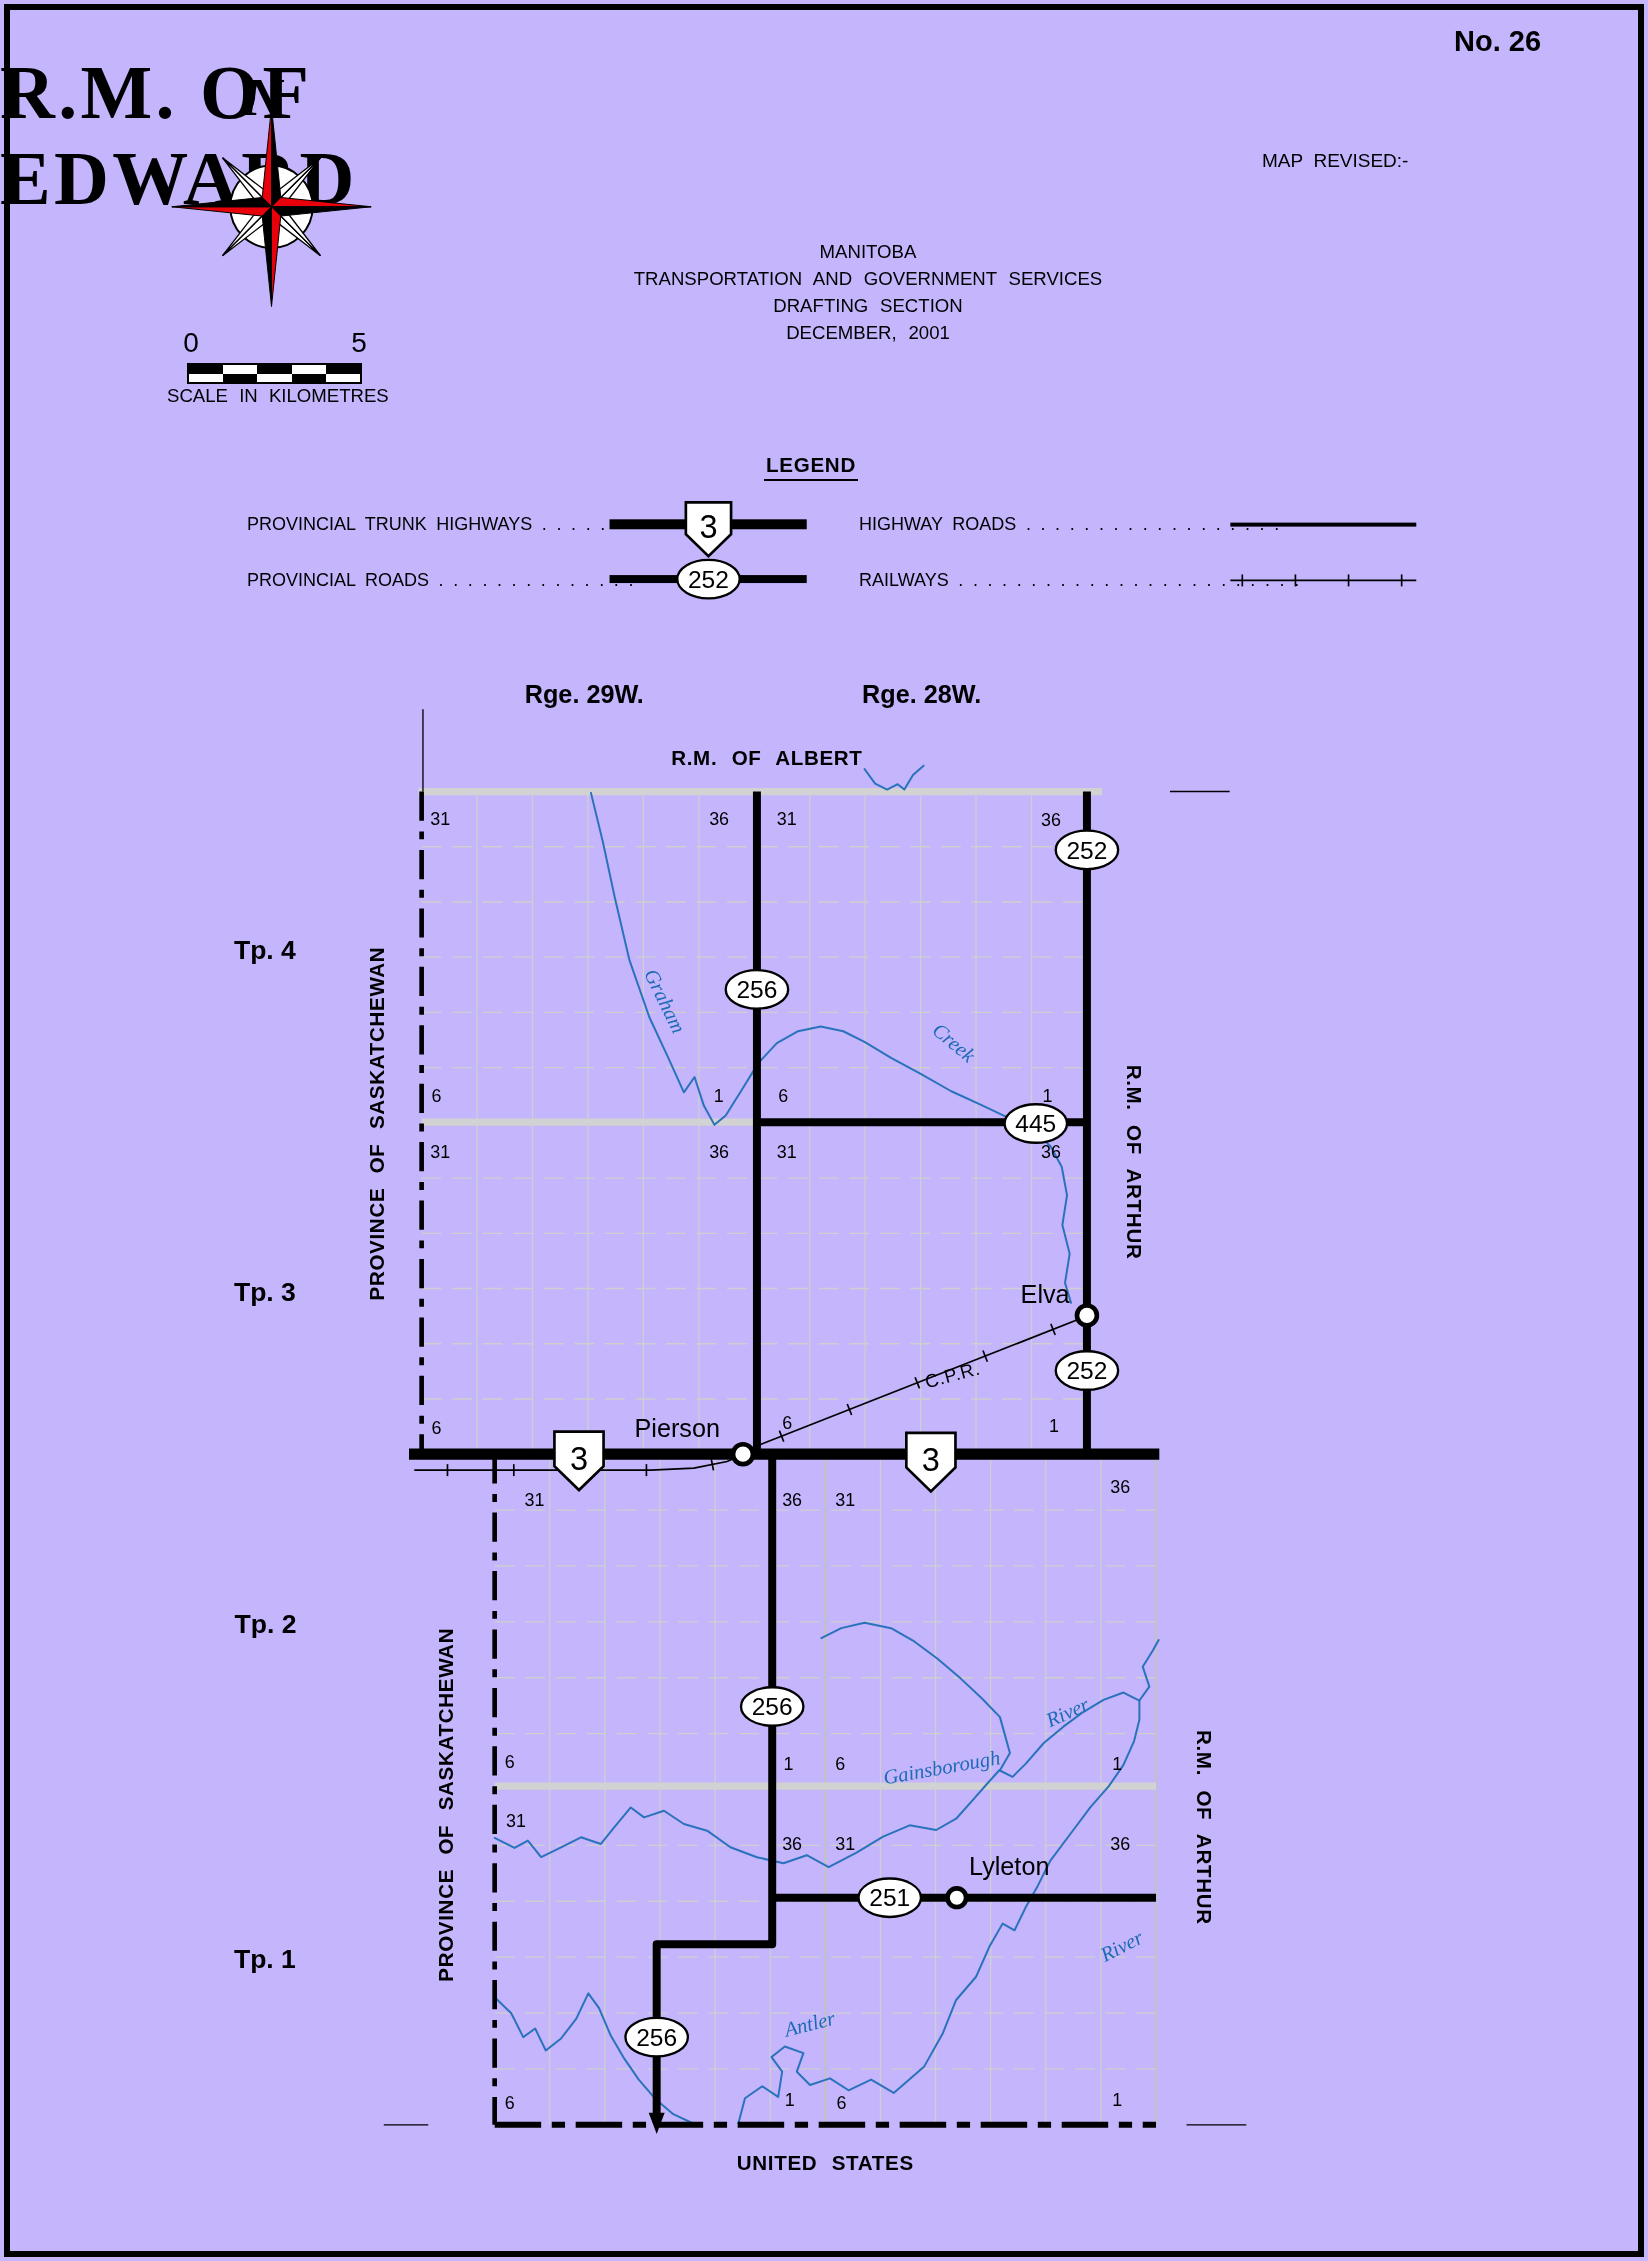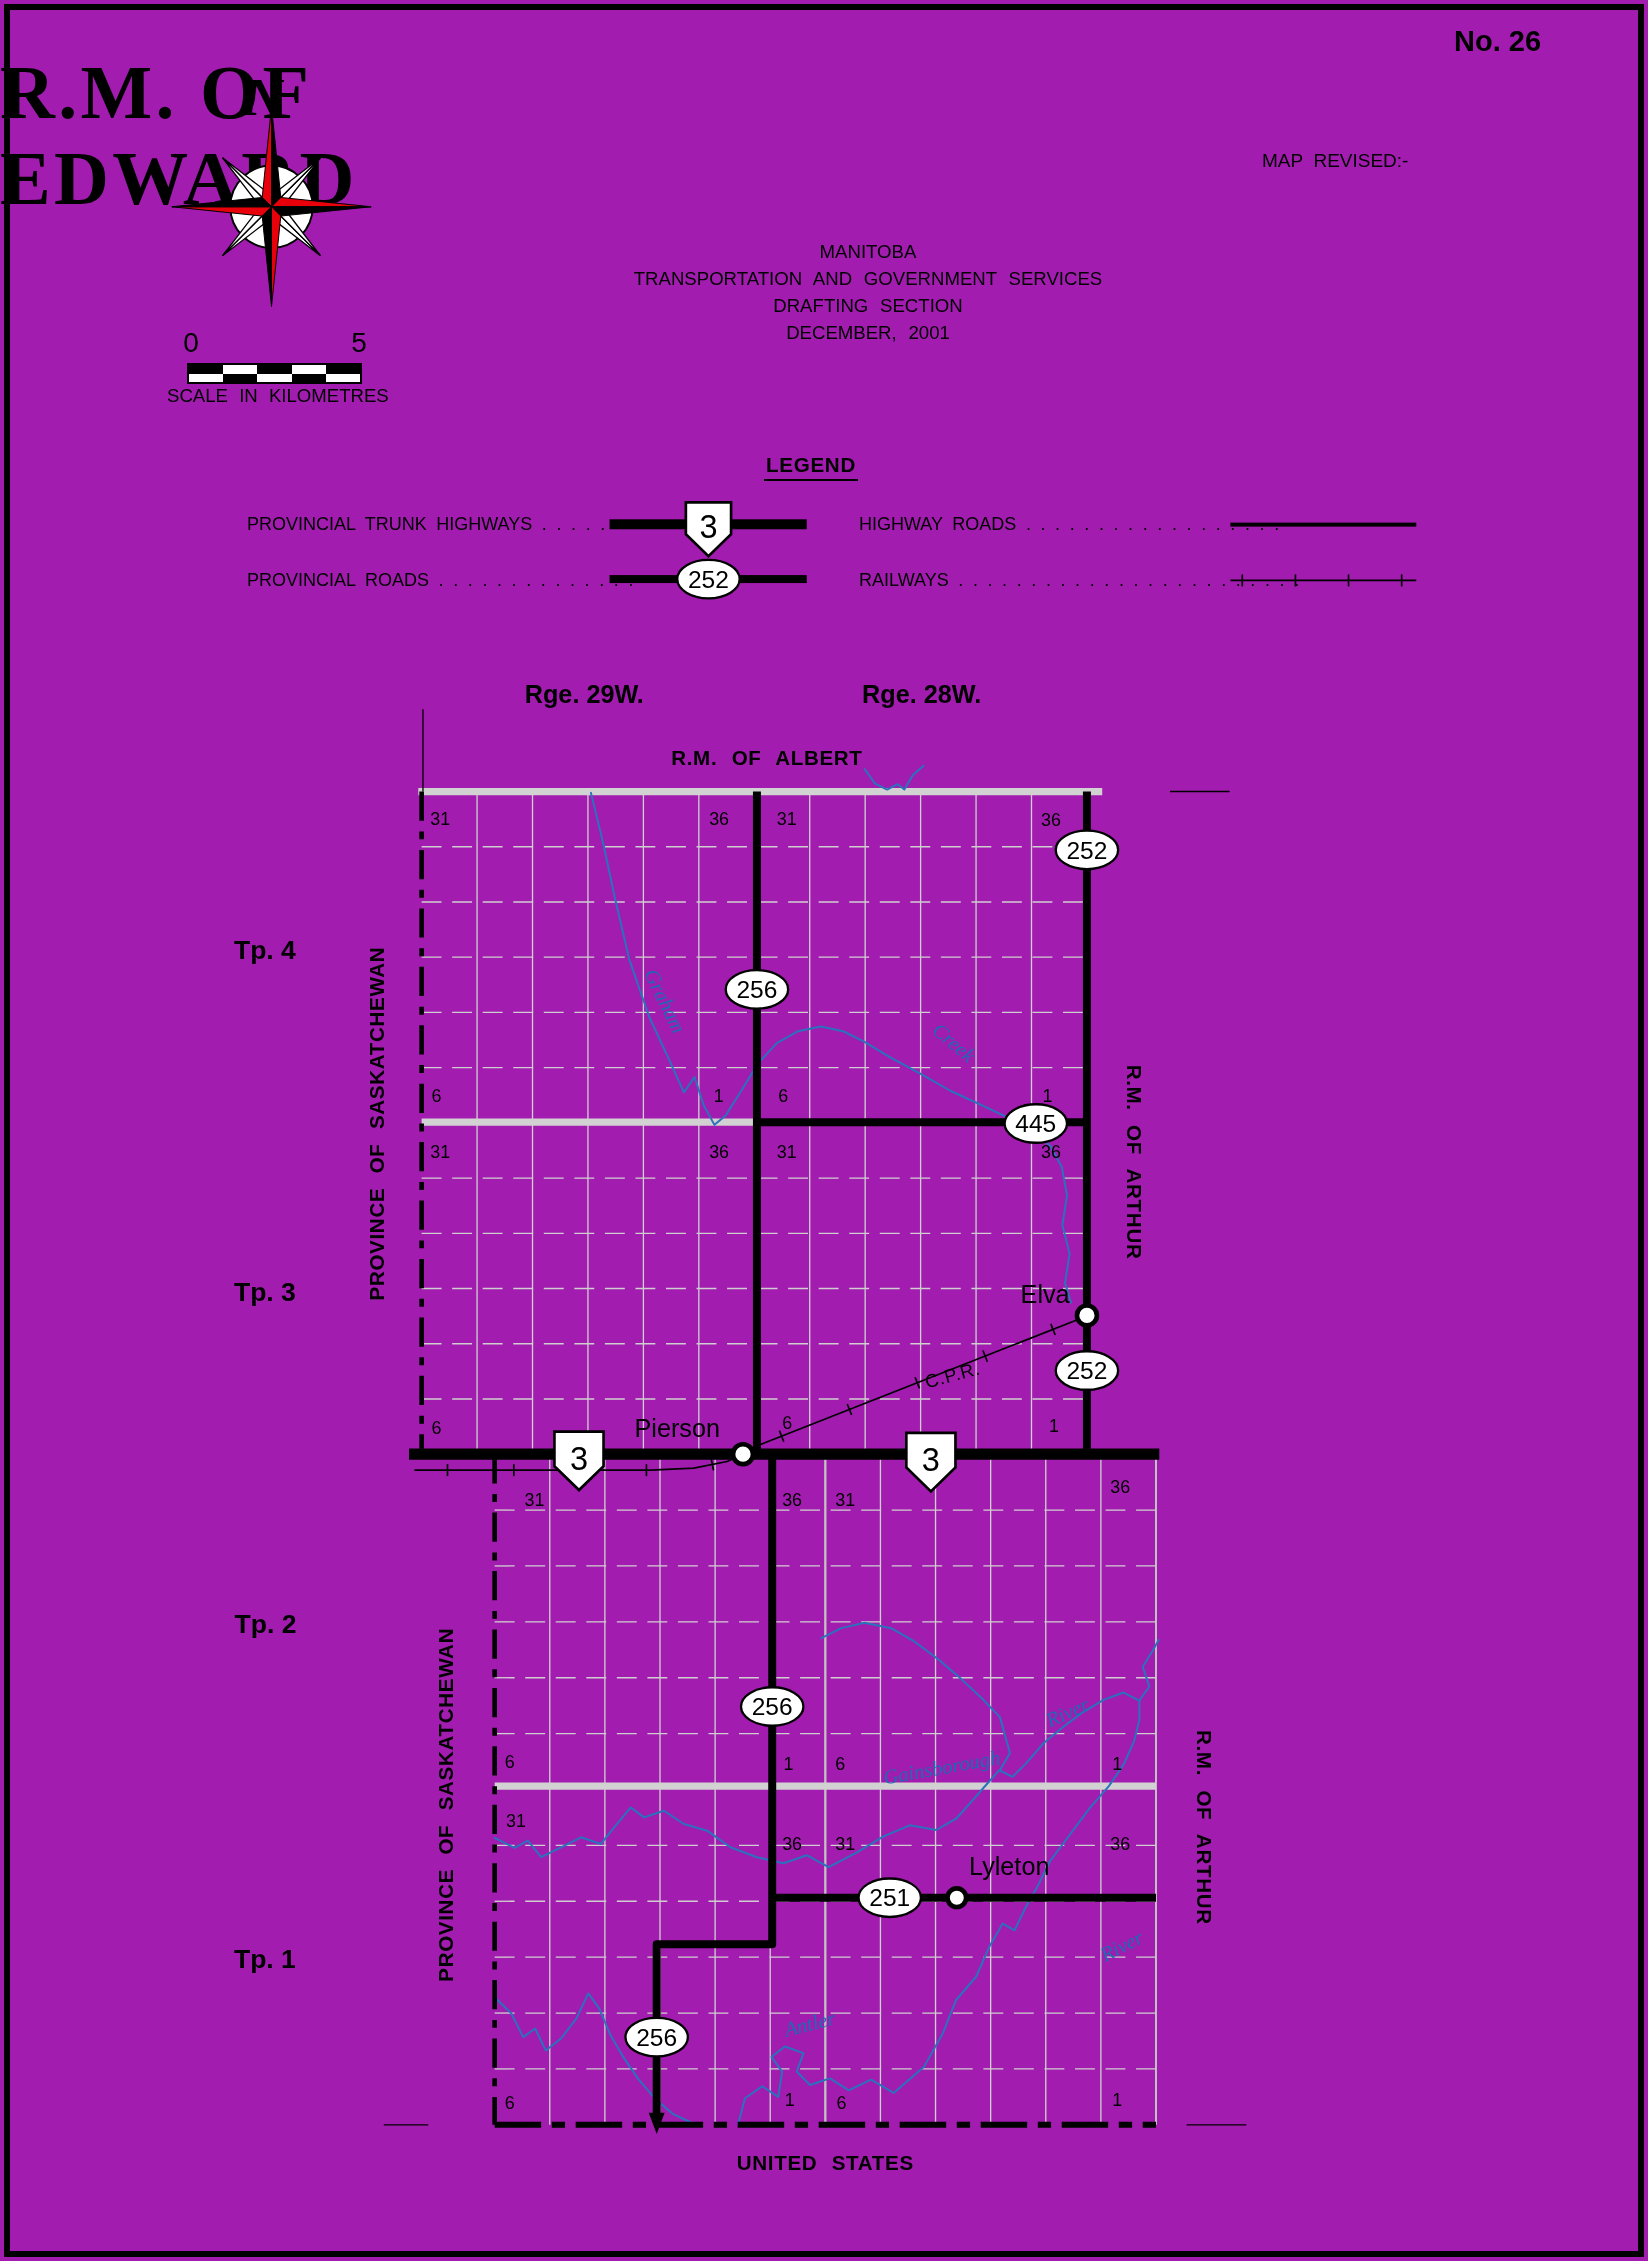--- a/index.html
+++ b/index.html
@@ -1,16 +1,16 @@
 <!DOCTYPE html>
 <html style="font-size:10.6px"><head>
 <meta charset="utf-8">
 <style>
   html,body{margin:0;padding:0;background:#888;}
-  .page{position:relative;width:1648px;height:2261px;background:#a21caf;overflow:hidden;
+  .page{position:relative;width:1648px;height:2261px;background:#c4b5fd;overflow:hidden;
         font-family:"Liberation Sans",sans-serif;color:#000;}
   .frame{position:absolute;left:4px;top:4px;right:4px;bottom:4px;border:6px solid #000;}
   .abs{position:absolute;white-space:nowrap;}
   #map-no{left:1454px;top:25px;font-size:29px;font-weight:bold;}
   .title-line{left:0;width:1648px;text-align:left;font-family:"Liberation Serif",serif;
               font-weight:bold;font-size:76px;letter-spacing:3.3px;}
   #title1{top:49px;} #title2{top:135px;}
   #map-revised{left:1262px;top:150px;font-size:19px;word-spacing:5.3px;}
   #agency{left:0;top:238px;width:1648px;text-align:center;font-size:18.6px;line-height:27px;word-spacing:6.6px;margin-left:44px;}
   #legend-title{left:764px;top:453px;font-size:20.6px;font-weight:bold;letter-spacing:0.7px;

